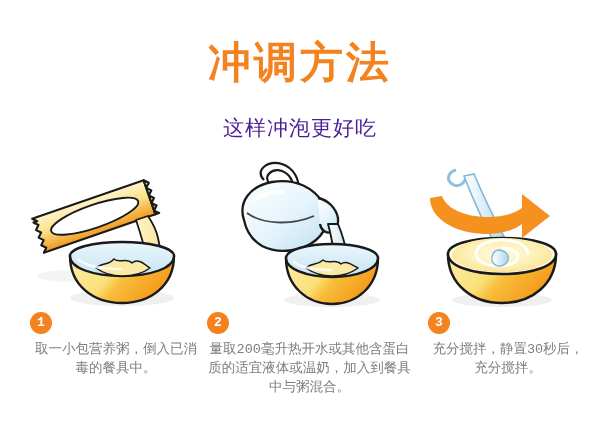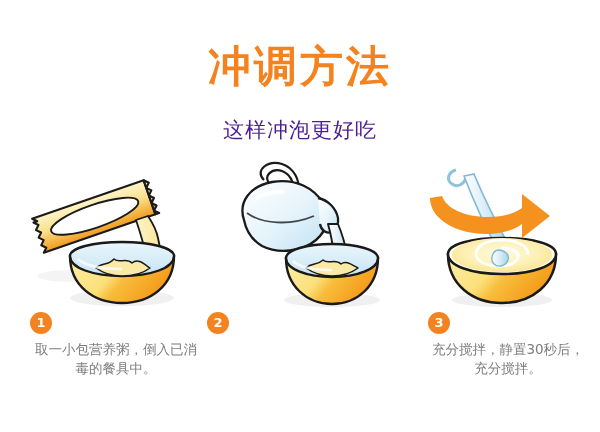--- a/index.html
+++ b/index.html
@@ -6,20 +6,21 @@
   html, body {
     width: 600px; height: 432px;
     background: #ffffff;
     font-family: "DejaVu Sans", "Liberation Sans", sans-serif;
     overflow: hidden;
   }
   #page {
     position: relative;
     width: 600px; height: 377px;
     background: #ffffff;
+    font-family: Liberation Mono, monospace;
   }
 
   
   .header {
     position: absolute;
     top: 40px; left: 0; width: 600px;
     text-align: center;
   }
   .title {
     font-size: 43px;
@@ -256,20 +257,21 @@
 
   <div class="steps">
 
     <div class="step step-1">
       <div class="badge">1</div>
       <div class="step-text">取一小包营养粥，倒入已消毒的餐具中。</div>
     </div>
 
     <div class="step step-2">
       <div class="badge">2</div>
+      <div class="step-text">量取200毫升热开水或其他含蛋白质的适宜液体或温奶，加入到餐具中与粥混合。</div>
     </div>
 
     <div class="step step-3">
       <div class="badge">3</div>
       <div class="step-text">充分搅拌，静置30秒后，充分搅拌。</div>
     </div>
   </div>
 
 </div>
 

